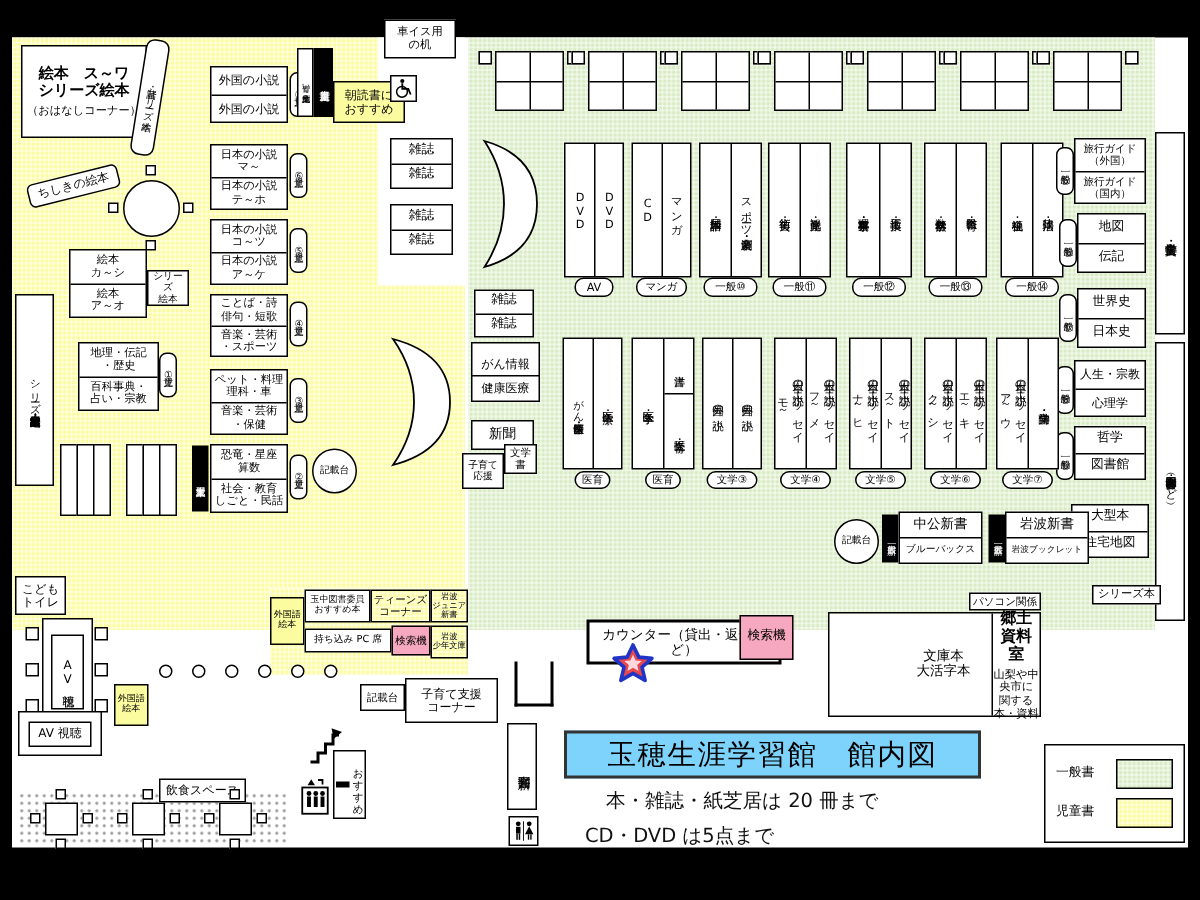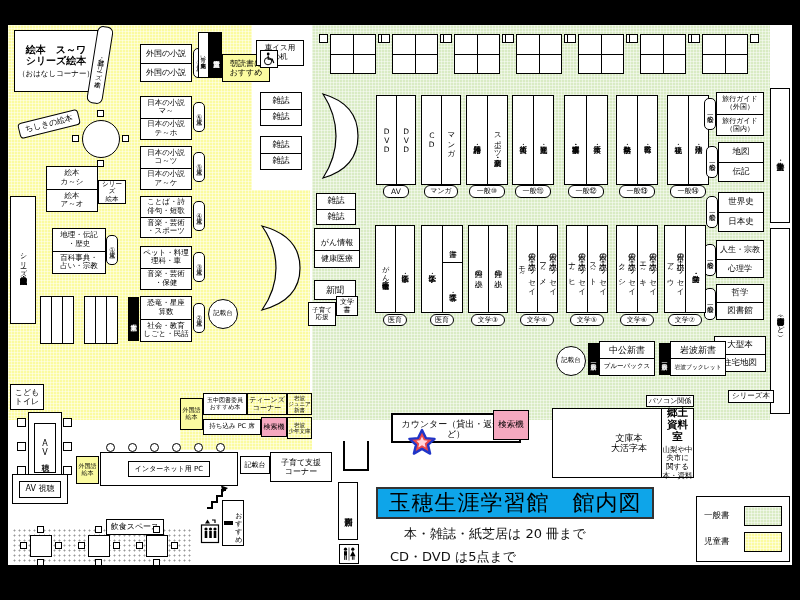--- a/index.html
+++ b/index.html
@@ -43,22 +43,22 @@
   .tg .ca{left:0;top:6;} .tg .cb{left:0;top:25;} .tg .cc{left:59px;top:6;} .tg .cd{left:59px;top:25;}
   .eg{position:absolute;width:42px;height:42px;}
   .etbl{position:absolute;left:10px;top:9px;width:22px;height:22px;border:1px solid #000;background:#fff;box-sizing:border-box;}
   .eg .et{left:17px;top:0;} .eg .eb{left:17px;top:33px;} .eg .el{left:0;top:16px;} .eg .er{left:35px;top:16px;}
   .circ{border-radius:50%;}
   .pk{background:#F5A8BF;}
   .yl{background:#FBFBA0;}
   .inlbl{border:1px solid #000;background:#fff;display:flex;align-items:center;justify-content:center;box-sizing:border-box;}
   .rack{position:absolute;width:12px;height:48px;border:1px solid #000;background:#fff;box-sizing:border-box;}
   svg{display:block;}
-  .titlebox{position:absolute;background:#0ea5e9;border:2px solid #333;display:flex;align-items:center;justify-content:center;
-            font-size:22px;letter-spacing:1px;box-sizing:border-box;text-align:right;}
+  .titlebox{position:absolute;background:#7dd3fc;border:2px solid #333;display:flex;align-items:center;justify-content:center;
+            font-size:19px;letter-spacing:1px;box-sizing:border-box;text-align:right;}
   .ruletext{position:absolute;font-size:13px;color:#111;white-space:nowrap;}
   .lrow{display:flex;align-items:center;justify-content:space-between;width:78px;height:26px;}
   .sw{width:38px;height:20px;border:1px solid #000;box-sizing:border-box;}
   .u{}
 </style>
 </head>
 <body>
 
 <div id="canvas">
 <div id="map">
@@ -197,21 +197,21 @@
       <span>トイレ</span>
   </div>
 
   <div class="b v" style="left:198px;top:32px;width:11px;height:46px;font-size:5.5px;">青い鳥文庫・他</div>
   <div class="btag" style="left:209px;top:32px;width:13px;height:46px;font-size:7px;">児童新書</div>
   <div class="b col yl" style="left:222px;top:54px;width:48px;height:28px;font-size:8px;">
     <span>朝読書に</span>
       <span>おすすめ</span>
   </div>
 
-  <div class="b col" style="left:256px;top:40px;width:48px;height:26px;font-size:7.5px;">
+  <div class="b col" style="left:256px;top:13px;width:48px;height:26px;font-size:7.5px;">
     <span>車イス用</span>
       <span>の机</span>
   </div>
   <div class="b" style="left:260px;top:50px;width:18px;height:18px;">
     <svg width="14" height="14" viewBox="0 0 14 14">
         <circle cx="6" cy="9.2" r="3.6" fill="none" stroke="#000" stroke-width="1"></circle>
         <circle cx="6.2" cy="2" r="1.4" fill="#000"></circle>
         <path d="M6.2 3.5 V7.2 H10.2 L11.8 11" fill="none" stroke="#000" stroke-width="1.2"></path>
       </svg>
   </div>
@@ -518,23 +518,20 @@
   <div class="b col yl" style="left:76px;top:456px;width:23px;height:28px;font-size:6px;">
     <span>外国語</span>
       <span>絵本</span>
   </div>
   <i class="stool" style="left:106px;top:443px;"></i>
   <i class="stool" style="left:128px;top:443px;"></i>
   <i class="stool" style="left:150px;top:443px;"></i>
   <i class="stool" style="left:172px;top:443px;"></i>
   <i class="stool" style="left:194px;top:443px;"></i>
   <i class="stool" style="left:216px;top:443px;"></i>
-  <div class="b" style="left:100px;top:452px;width:138px;height:34px;">
-    <div class="inlbl" style="width:82px;height:16px;font-size:7px;">インターネット用 PC</div>
-  </div>
   <div class="b" style="left:240px;top:456px;width:30px;height:18px;font-size:7px;">記載台</div>
   <div class="b col" style="left:270px;top:452px;width:62px;height:30px;font-size:8px;">
     <span>子育て支援</span>
       <span>コーナー</span>
   </div>
 
   <div style="position:absolute;left:205px;top:484px;">
     <svg width="24" height="26" viewBox="0 0 24 26">
         <polyline points="2,24 7,24 7,18 12,18 12,12 17,12 17,6 21,6" fill="none" stroke="#000" stroke-width="2"></polyline>
         <polygon points="16,1.5 23,4 17.5,8.5" fill="#000"></polygon>

